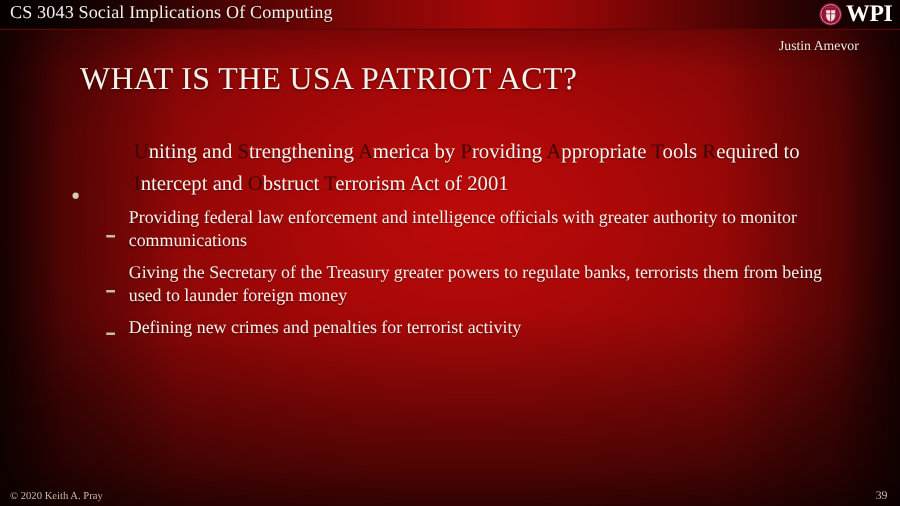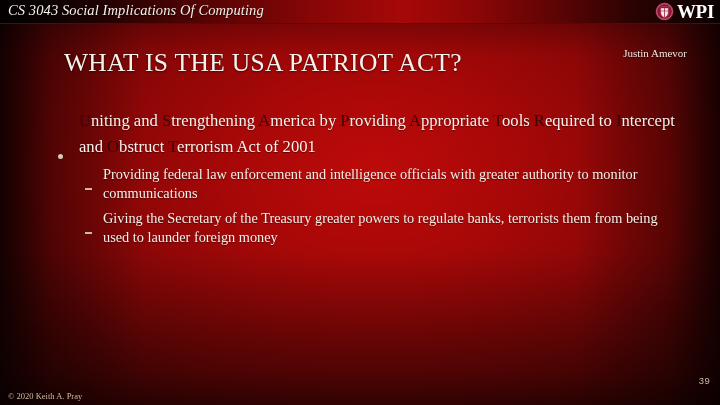--- a/index.html
+++ b/index.html
@@ -76,21 +76,20 @@
   }
   #header-title {
     position: absolute;
     left: 8px;
     top: 2px;
     font-size: 14.5px;
     color: #f4efe8;
     letter-spacing: 0.1px;
     white-space: nowrap;
     text-shadow: 0 1px 1px rgba(0,0,0,0.75);
-    font-style: italic;
   }
   
   #wpi-logo {
     position: absolute;
     right: 6px;
     top: 1px;
     height: 21px;
     display: flex;
     align-items: center;
     gap: 3px;
@@ -114,38 +113,39 @@
     color: #f6f2ec;
     letter-spacing: 0.3px;
     white-space: nowrap;
     text-shadow: 0 1px 2px rgba(0,0,0,0.55);
   }
 
   
   #author {
     position: absolute;
     right: 33px;
-    top: 47px;
+    top: 31px;
     font-size: 11px;
     color: #efe9e1;
     white-space: nowrap;
     text-shadow: 0 1px 1px rgba(0,0,0,0.6);
     margin-left: 26px;
   }
 
   
   #body-content {
     position: absolute;
     left: 55px;
     top: 108px;
     width: 620px;
   }
   .l1-row {
     display: flex;
     align-items: flex-end;
+    gap: 28px;
   }
   .l1-dot {
     flex: 0 0 auto;
     width: 5px;
     height: 5px;
     border-radius: 50%;
     background: #d8cbb4;
     margin: 9px 16px 0 3px;
   }
   .l1-text {
@@ -189,25 +189,24 @@
     position: absolute;
     left: 8px;
     bottom: 4px;
     font-size: 8.5px;
     color: #cbbda6;
     white-space: nowrap;
   }
   #footer-pagenum {
     position: absolute;
     right: 10px;
-    bottom: 18px;
+    bottom: 3px;
     font-size: 9.5px;
     color: #c9baa3;
     white-space: nowrap;
-    font-family: Liberation Mono, monospace;
   }
 </style>
 </head>
 <body>
 
 <div id="slide">
 
   <div id="bg-base"></div>
   <div id="bg-vignette"></div>
   <div id="bg-vignette2"></div>
@@ -242,20 +241,24 @@
 
     <div id="sub-list">
         <div class="l2-row">
           <div class="l2-dash"></div>
           <div class="l2-text">Providing federal law enforcement and intelligence officials with greater authority to monitor communications</div>
         </div>
         <div class="l2-row">
           <div class="l2-dash"></div>
           <div class="l2-text">Giving the Secretary of the Treasury greater powers to regulate banks, terrorists them from being used to launder foreign money</div>
         </div>
+        <div class="l2-row">
+          <div class="l2-dash"></div>
+          <div class="l2-text">Defining new crimes and penalties for terrorist activity</div>
+        </div>
       </div>
 
   </div>
 
   <div id="footer-copyright">© 2020 Keith A. Pray</div>
   <div id="footer-pagenum">39</div>
 
 </div>
 
 </body></html>

